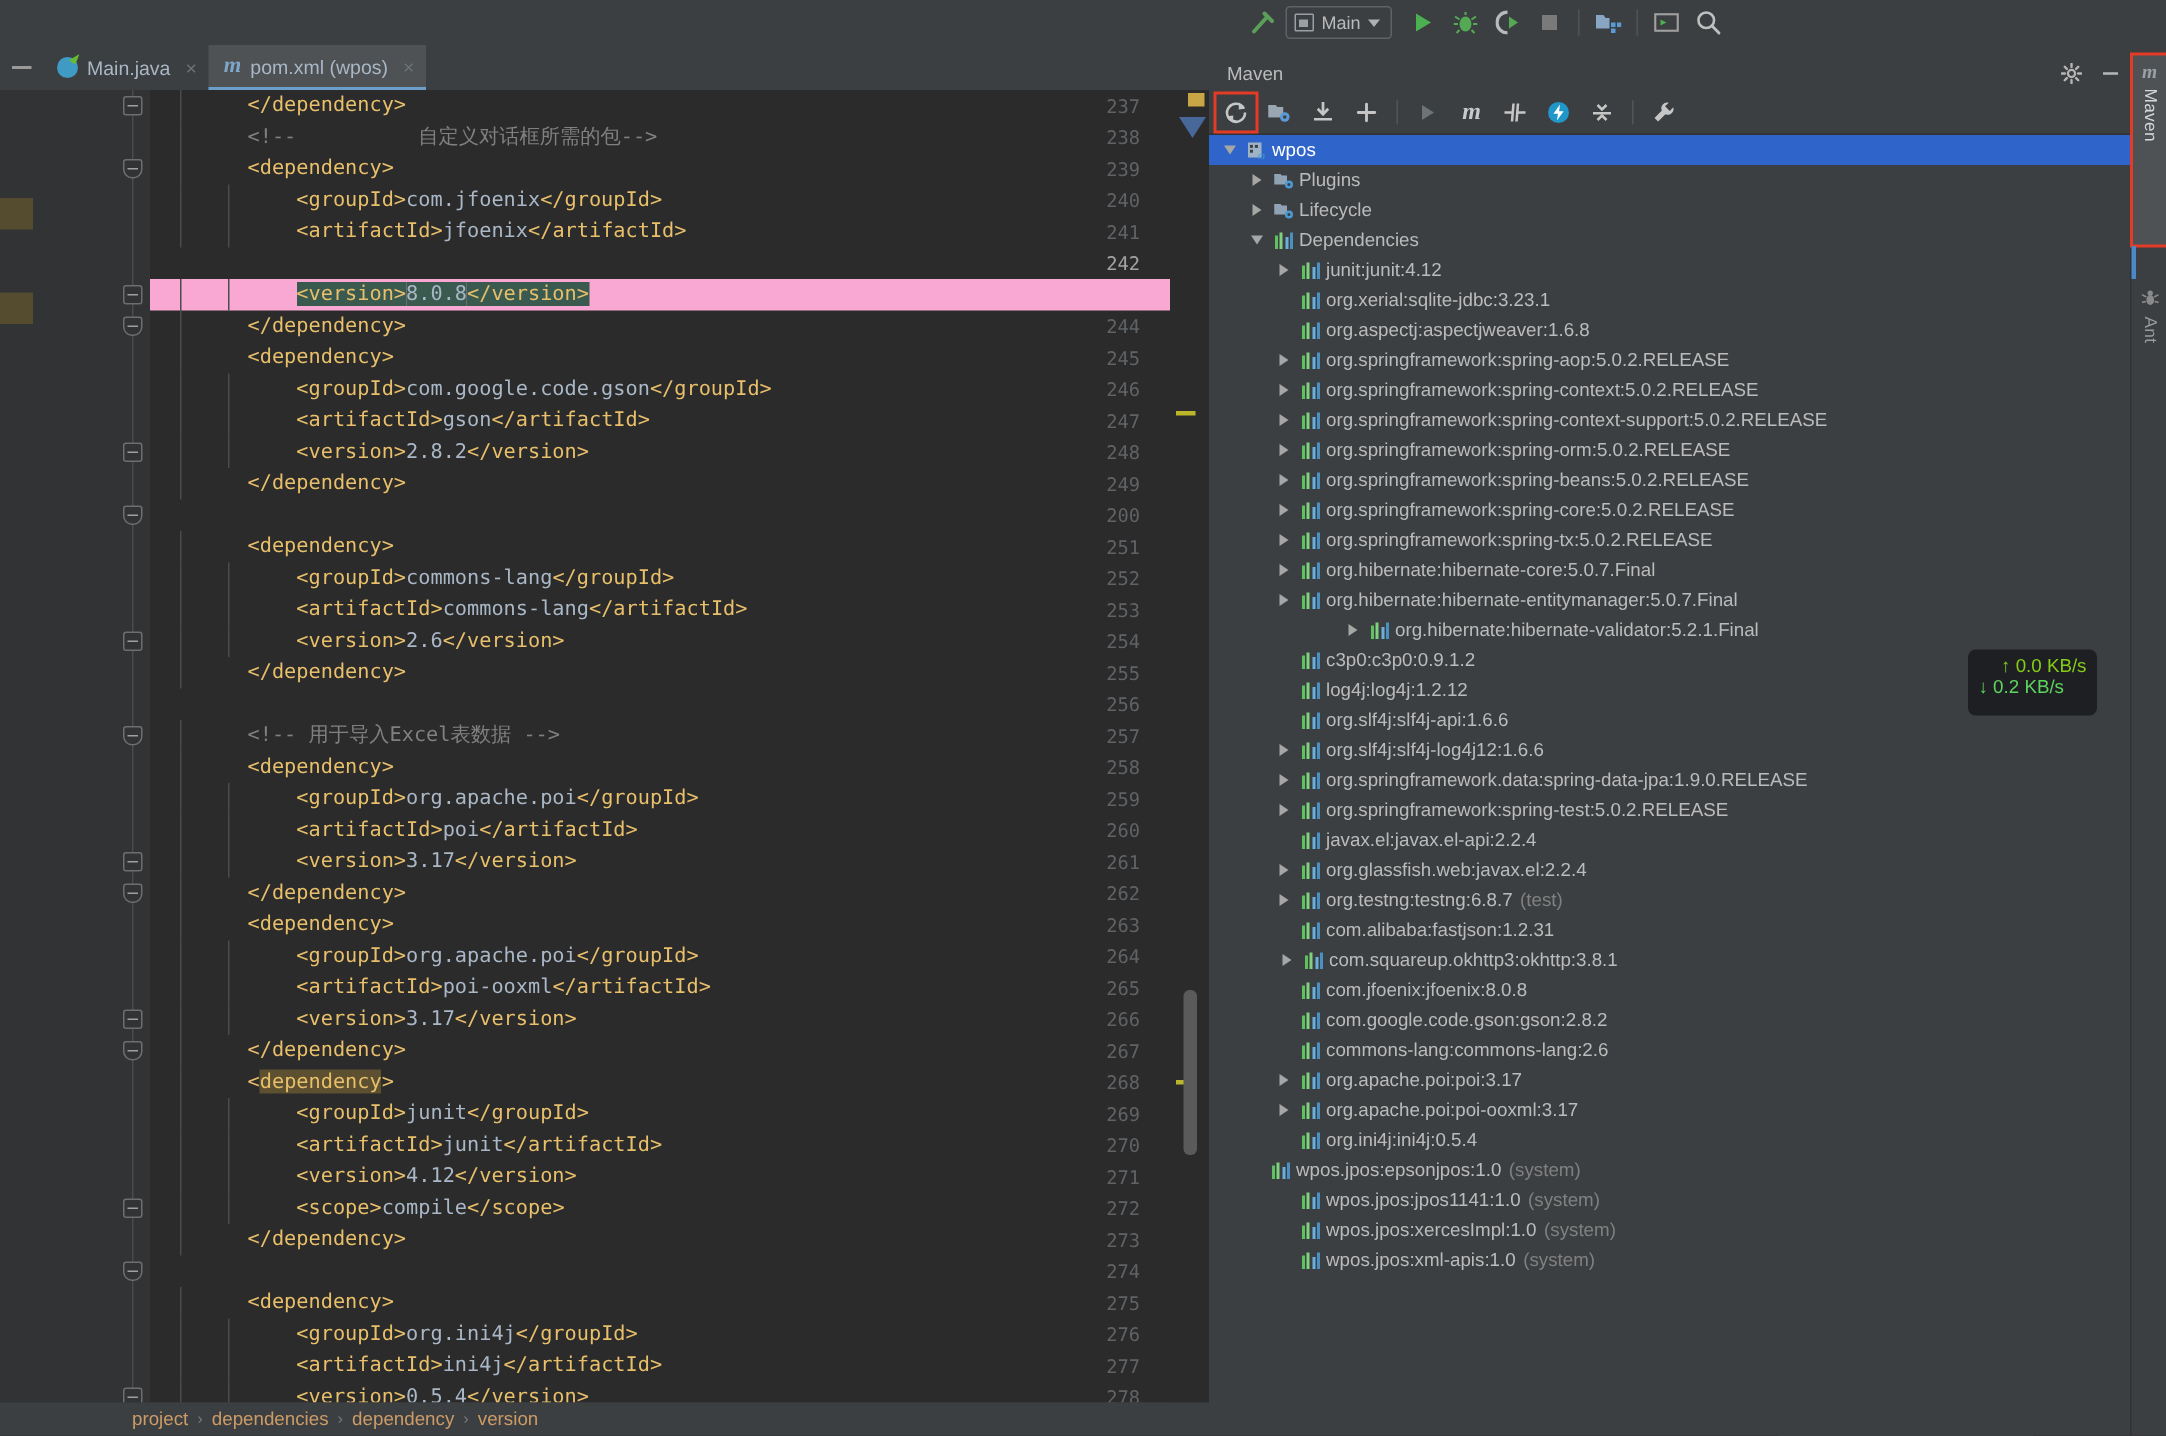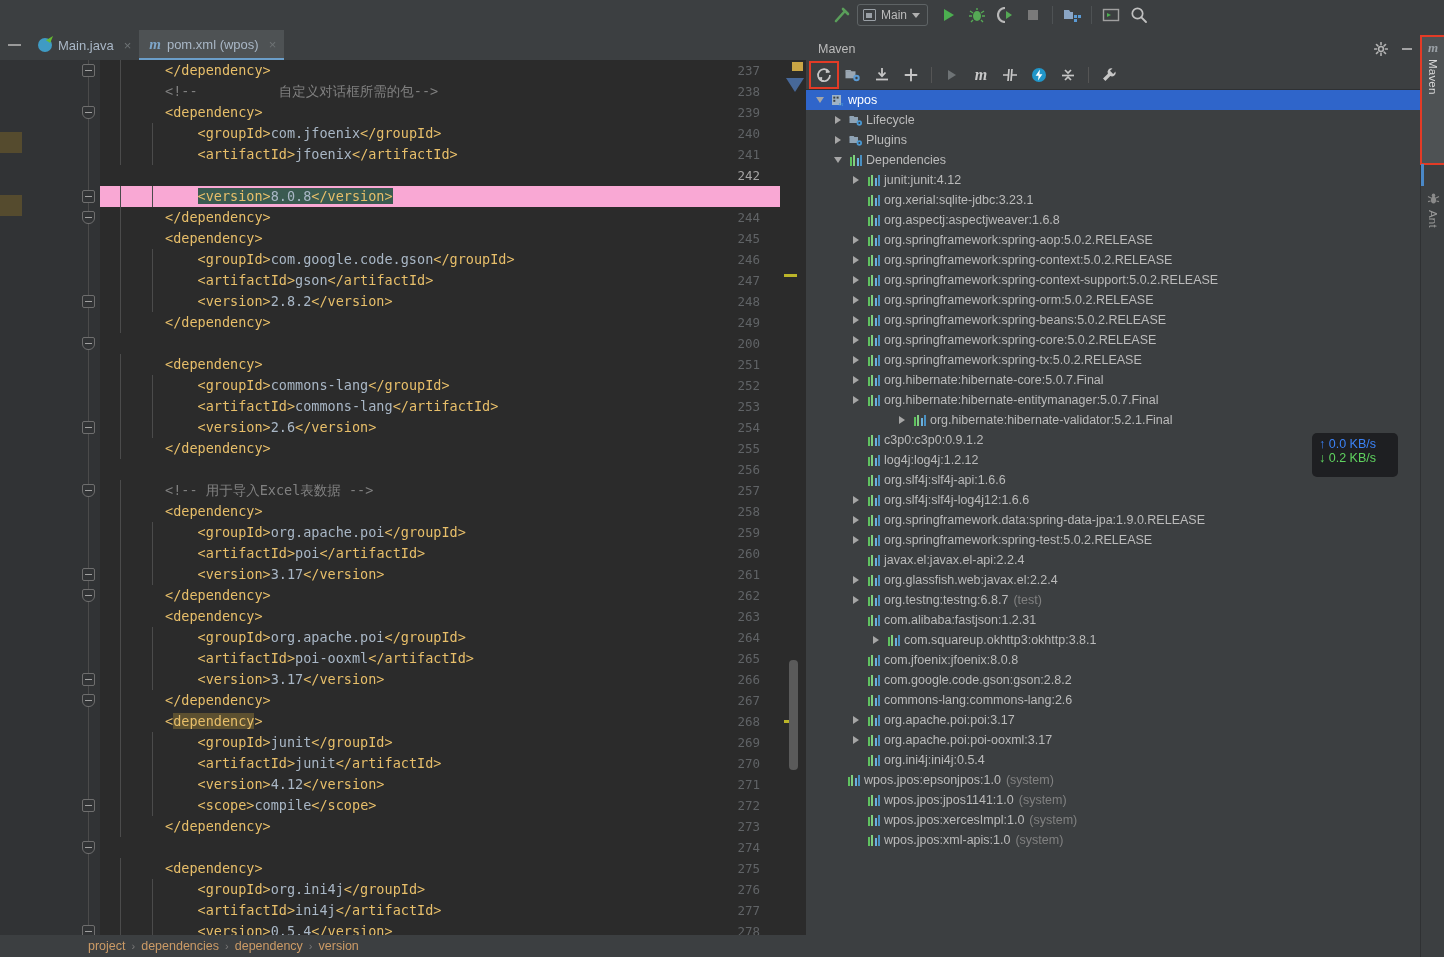--- a/index.html
+++ b/index.html
@@ -158,21 +158,21 @@
   .ticon { width:20px; display:flex; align-items:center; justify-content:center; }
   .lib-ico { display:flex; gap:1.4px; align-items:flex-end; height:11px; }
   .lib-ico i { width:2px; display:block; }
   .muted { color:#808080; margin-left:5px; }
 
   .netbox {
     position:absolute; left:1312px; top:433px; width:86px; height:44px;
     background:#1e1f22; border-radius:5px; padding:4px 7px;
     font-size:12.5px; font-family:"Liberation Sans", sans-serif;
   }
-  .netbox .up { color:#3b82f6; }
+  .netbox .up { color:#84cc16;text-align:right; }
   .netbox .dn { color:#5fd35f; }
 
   
   .rstrip {
     position:absolute; left:1420px; top:36px; width:24px; height:921px;
     background:#3c3f41; border-left:1px solid #2f3133;
   }
   .vtab {
     position:absolute; left:0; width:24px;
     display:flex; flex-direction:column; align-items:center; gap:3px;
@@ -487,35 +487,35 @@
             <span class="c"></span>
           </span>
           <span class="ticon">
             <svg width="14" height="13" viewBox="0 0 14 13">
               <path d="M0.5 2 h4.2 l1 1.4 H0.5 Z" fill="#8fa3b5"></path>
               <rect x="0.5" y="3" width="8.5" height="6" fill="#8fa3b5"></rect>
               <circle cx="10.3" cy="9" r="2.7" fill="#4a9ad4"></circle>
               <circle cx="10.3" cy="9" r="1" fill="#3c3f41"></circle>
             </svg>
           </span>
-          <span>Lifecycle</span>
+          <span>Plugins</span>
         </div>
         <div class="trow" style="padding-left: 24px;">
           <span class="tarrow">
             <span class="c"></span>
           </span>
           <span class="ticon">
             <svg width="14" height="13" viewBox="0 0 14 13">
               <path d="M0.5 2 h4.2 l1 1.4 H0.5 Z" fill="#8fa3b5"></path>
               <rect x="0.5" y="3" width="8.5" height="6" fill="#8fa3b5"></rect>
               <circle cx="10.3" cy="9" r="2.7" fill="#4a9ad4"></circle>
               <circle cx="10.3" cy="9" r="1" fill="#3c3f41"></circle>
             </svg>
           </span>
-          <span>Plugins</span>
+          <span>Lifecycle</span>
         </div>
         <div class="trow" style="padding-left: 24px;">
           <span class="tarrow">
             <span class="c down"></span>
           </span>
           <span class="ticon">
             <span class="lib-ico">
               <i style="height: 9px; background: rgb(95, 194, 95);"></i>
               <i style="height: 11px; background: rgb(127, 208, 127);"></i>
               <i style="height: 8px; background: rgb(106, 176, 221);"></i>
@@ -826,21 +826,21 @@
           <span class="ticon">
             <span class="lib-ico">
               <i style="height: 9px; background: rgb(95, 194, 95);"></i>
               <i style="height: 11px; background: rgb(127, 208, 127);"></i>
               <i style="height: 8px; background: rgb(106, 176, 221);"></i>
               <i style="height: 11px; background: rgb(74, 144, 194);"></i>
             </span>
           </span>
           <span>com.alibaba:fastjson:1.2.31</span>
         </div>
-        <div class="trow" style="padding-left: 62px;">
+        <div class="trow" style="padding-left: 44px;">
           <span class="tarrow">
             <span class="c"></span>
           </span>
           <span class="ticon">
             <span class="lib-ico">
               <i style="height: 9px; background: rgb(95, 194, 95);"></i>
               <i style="height: 11px; background: rgb(127, 208, 127);"></i>
               <i style="height: 8px; background: rgb(106, 176, 221);"></i>
               <i style="height: 11px; background: rgb(74, 144, 194);"></i>
             </span>

